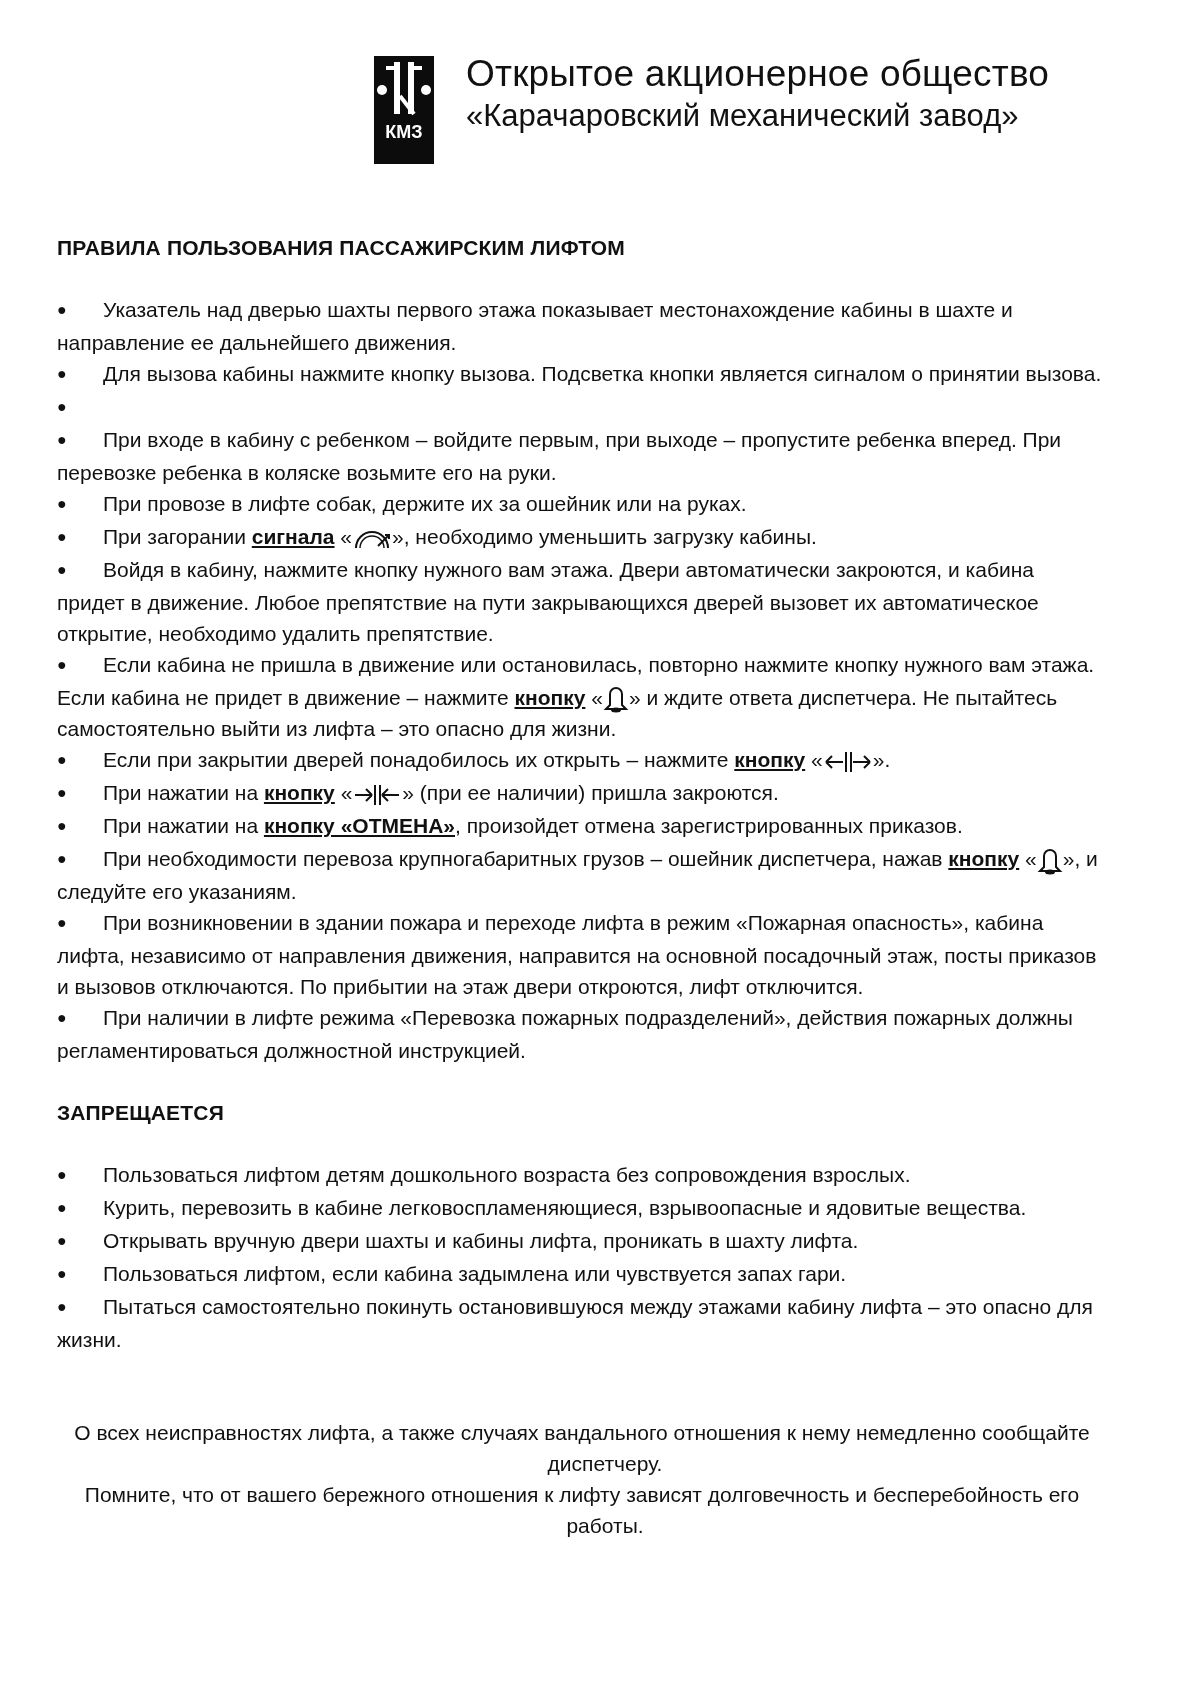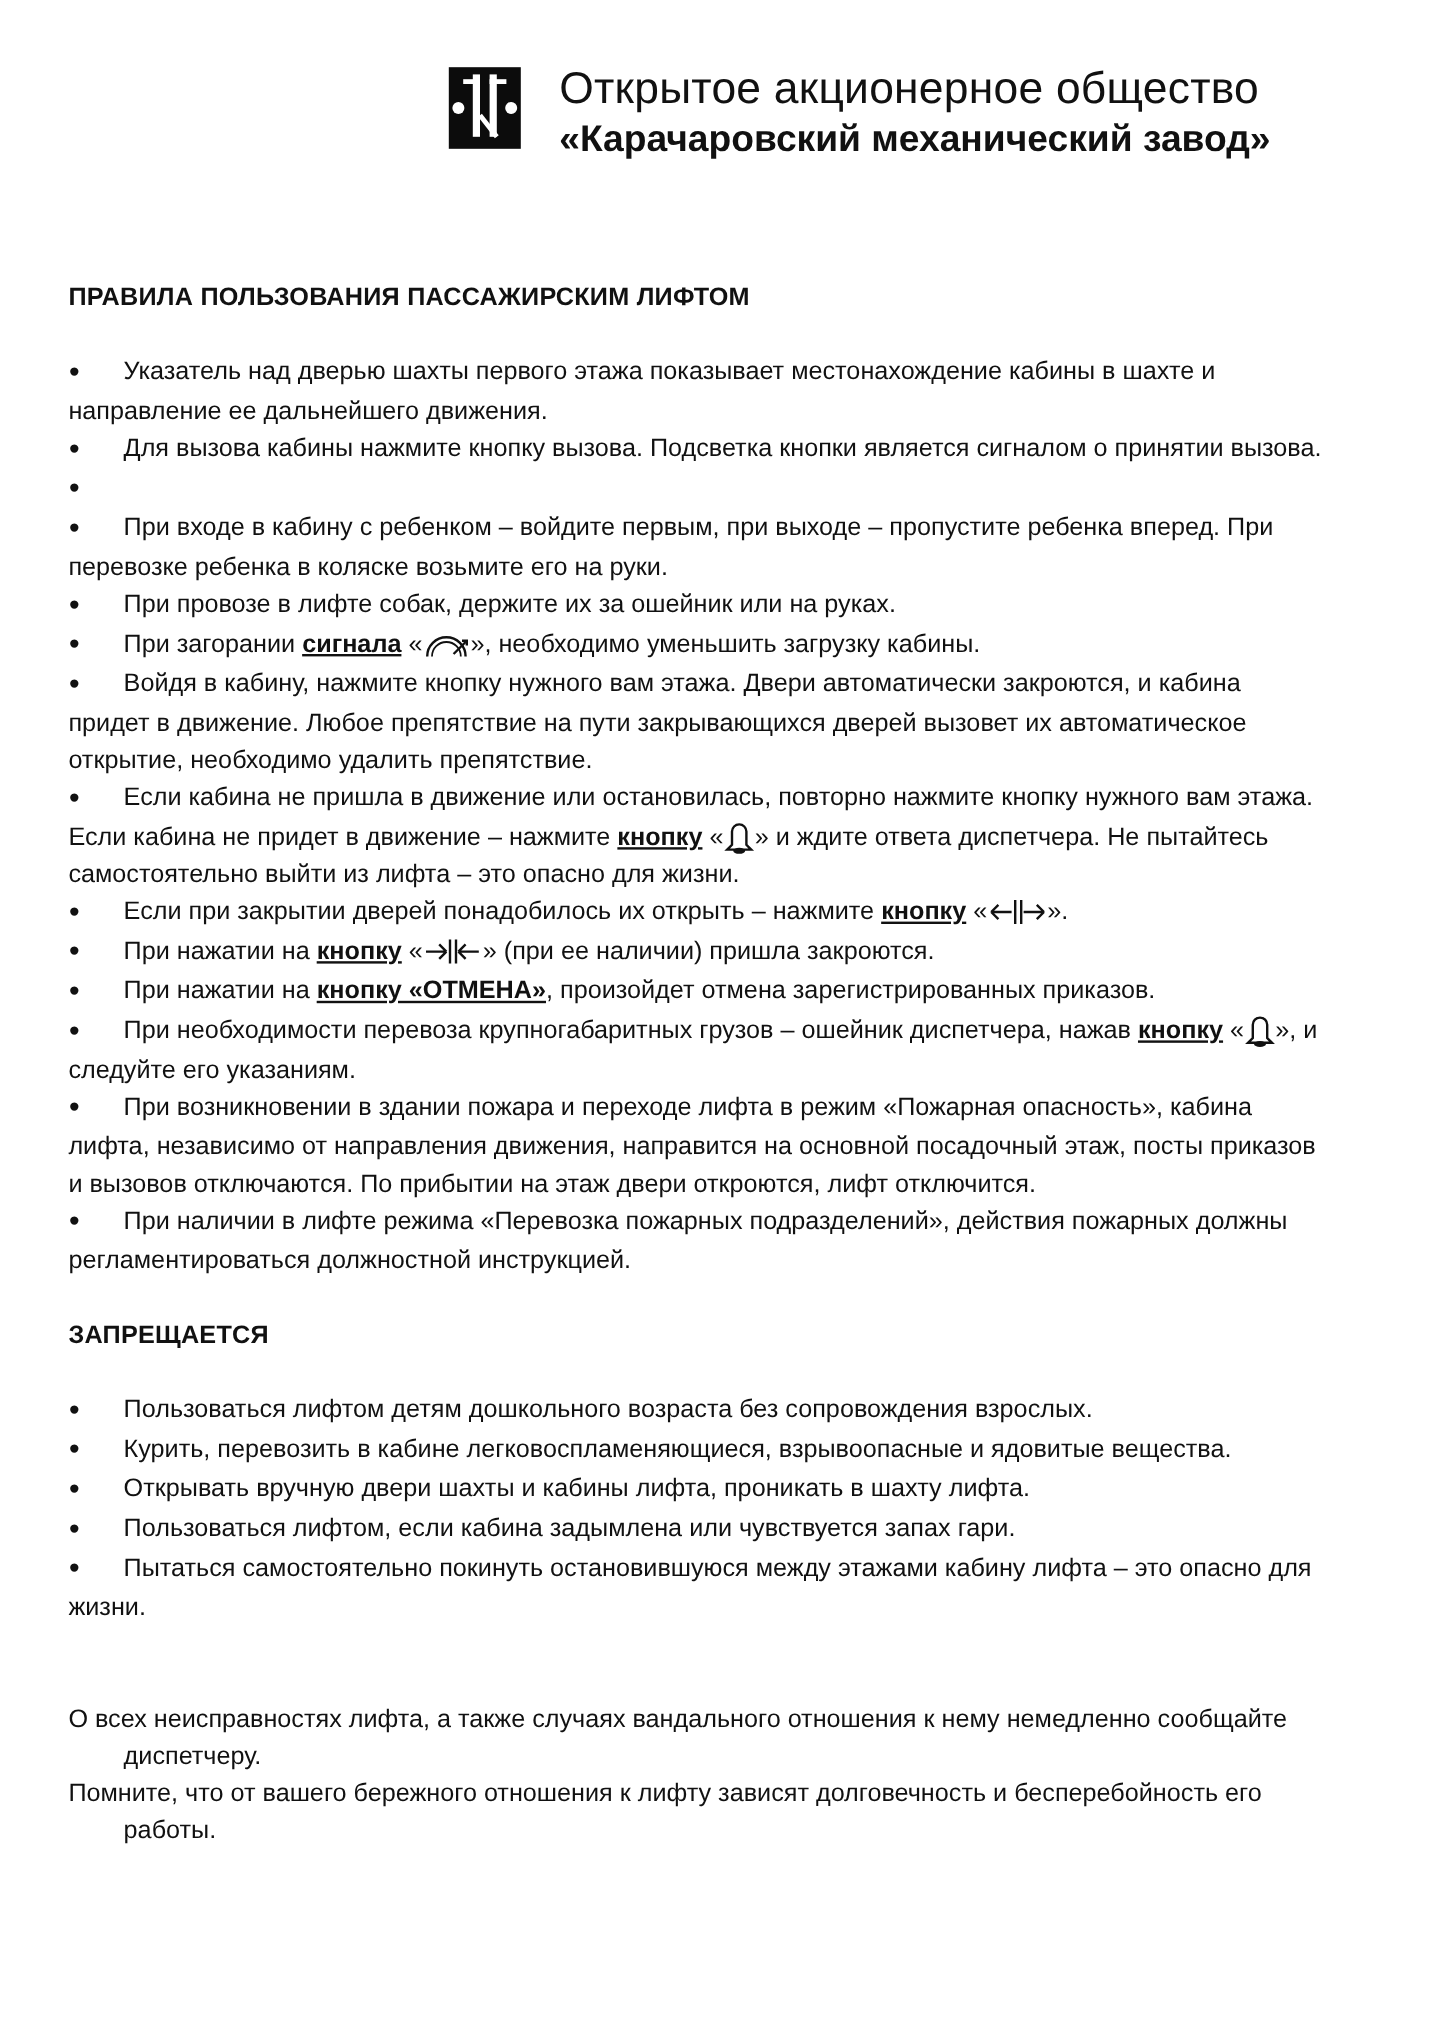--- a/index.html
+++ b/index.html
@@ -1,31 +1,31 @@
 <!DOCTYPE html>
 <html><head>
 <meta charset="utf-8">
 <style>
   html, body { margin:0; padding:0; background:#ffffff; }
   body { width:1200px; height:1698px; position:relative; overflow:hidden; color:#111; font-family:"Liberation Sans", sans-serif; }
   .header { position:absolute; left:374px; top:52px; display:flex; align-items:flex-start; }
-  .logo { width:60px; height:68px; background:#0c0c0c; position:relative; margin-top:4px; }
+  .logo { width:60px; height:108px; background:#0c0c0c; position:relative; margin-top:4px; }
   .logo svg { position:absolute; left:0; top:0; }
   .company { margin-left:32px; }
   .company .l1 { font-size:37px; line-height:44px; font-weight:300; letter-spacing:0.2px; }
-  .company .l2 { font-size:31px; line-height:40px; font-weight:700; }
+  .company .l2 { font-size:31px; line-height:40px; font-weight:400; }
   .content { position:absolute; left:57px; top:232px; width:1050px; font-size:21px; line-height:31px; }
   .h { font-size:21px; line-height:31px; margin:0; font-weight:bold; letter-spacing:0.2px; }
   .gap1 { height:31px; }
   .item { margin:0; }
   .bullet { display:inline-block; width:46px; }
   .bullet::before { content:"●"; font-size:16px; position:relative; top:-2px; }
   b { font-weight:bold;text-decoration:underline; }
   .sym { display:inline-block; vertical-align:middle; }
-  .closing p { margin:0; padding-left:46px; text-indent:-46px; }
+  .closing p { margin:0; padding-left:46px; text-indent:-46px;text-align:center; }
 </style>
 </head>
 <body>
 
 <div class="header">
   <div class="logo">
     <svg width="60" height="88" viewBox="0 0 60 88">
       <rect x="20" y="6" width="6" height="52" fill="#fff"></rect>
       <rect x="34" y="6" width="6" height="52" fill="#fff"></rect>
       <rect x="12" y="10" width="14" height="4" fill="#fff"></rect>

